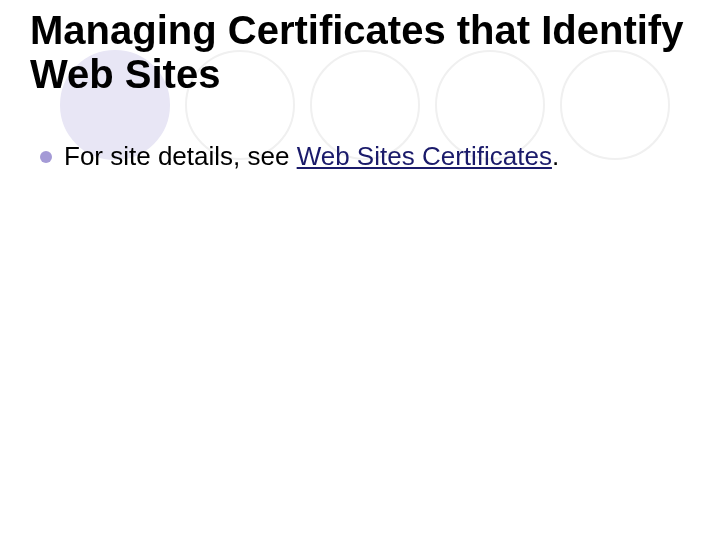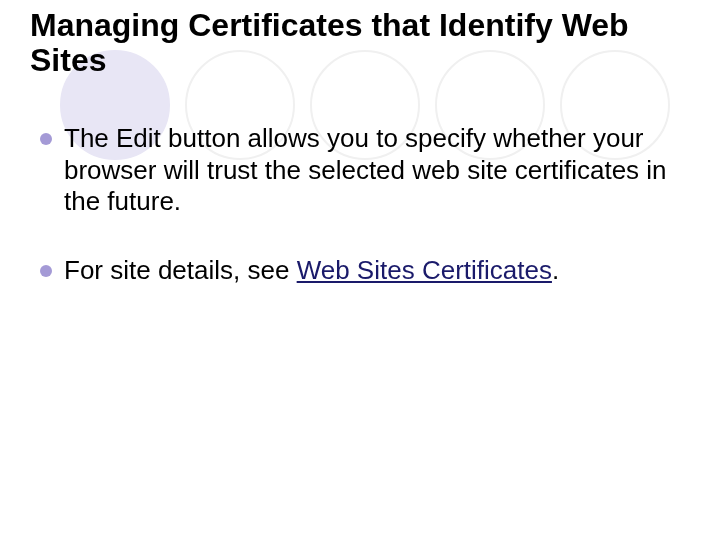--- a/index.html
+++ b/index.html
@@ -36,21 +36,21 @@
   .c1 { left: 125px; top: 0; }
   .c2 { left: 250px; top: 0; }
   .c3 { left: 375px; top: 0; }
   .c4 { left: 500px; top: 0; }
   .content {
     position: relative;
     z-index: 1;
     padding: 8px 30px 0 30px;
   }
   .title {
-    font-size: 32px;
+    font-size: 40px;
     font-weight: bold;
     line-height: 1.1;
     color: #000;
     margin: 0 0 45px 0;
   }
   .bullet-list {
     list-style: none;
     padding: 0;
     margin: 0 0 0 10px;
   }
@@ -87,22 +87,18 @@
   <div class="circle c3"></div>
   <div class="circle c4"></div>
 </div>
 
 <div class="content">
   <h1 class="title">Managing Certificates that Identify Web Sites</h1>
 
   <ul class="bullet-list">
     <li class="bullet-item">
       <span class="bullet-dot"></span>
-      <span>The Edit button allows you to specify whether your browser will trust the selected web site certificates in the future.</span>
-    </li>
-    <li class="bullet-item">
-      <span class="bullet-dot"></span>
       <span class="linkwrap">
         <span>For site details, see </span><a href="#" class="link">Web Sites Certificates</a><span>.</span>
       </span>
     </li>
   </ul>
 </div>
 
 </body></html>

